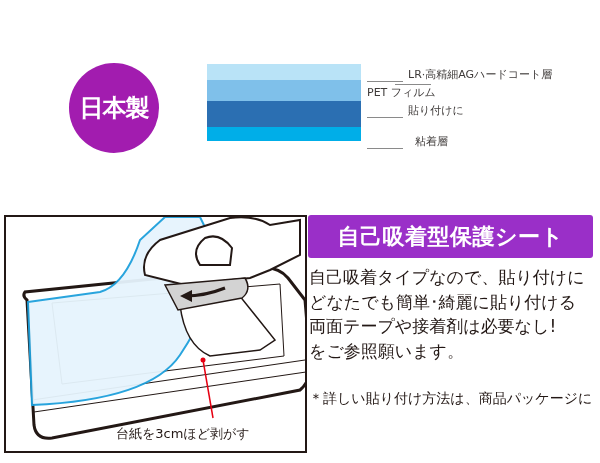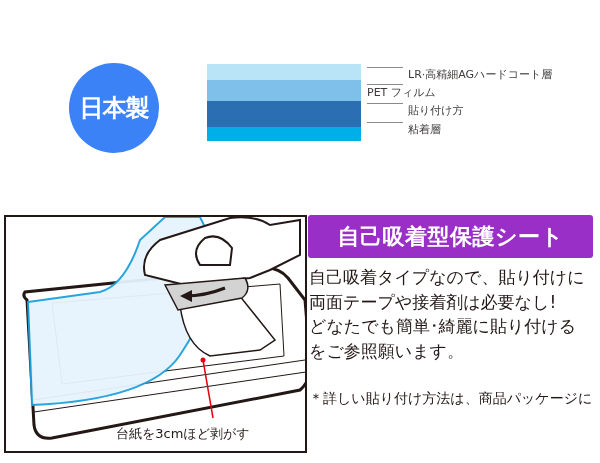--- a/index.html
+++ b/index.html
@@ -4,32 +4,32 @@
 <style>
   html, body { margin: 0; padding: 0; }
   body {
     width: 600px; height: 463px; position: relative; overflow: hidden;
     background: #ffffff;
     font-family: "DejaVu Sans", "Liberation Sans", sans-serif;
     color: #231815;
   }
   .badge {
     position: absolute; left: 69px; top: 63px; width: 90px; height: 90px;
-    border-radius: 50%; background: #3b82f6;
+    border-radius: 50%; background: #a21caf;
     display: flex; align-items: center; justify-content: center;
   }
   .badge span {
     color: #fff; font-weight: bold; font-size: 24px; letter-spacing: -1px;
     font-family: "DejaVu Sans", sans-serif;
     white-space: nowrap;
   }
   .layers { position: absolute; left: 207px; top: 64px; width: 154px; }
   .layer { width: 154px; }
   .leg-row {
-    position: absolute; left: 367px; display: flex; align-items: flex-start;
+    position: absolute; left: 367px; display: flex; align-items: flex-end;
     font-size: 11px; color: #3e3a39; white-space: nowrap;
   }
   .leg-line { width: 36px; height: 1px; background: #8a8a8a; margin-right: 5px; }
 
   .frame {
     position: absolute; left: 4px; top: 215px; width: 299px; height: 234px;
     border: 2px solid #231815; background: #fff; overflow: hidden;
   }
   .frame svg { position: absolute; left: -6px; top: -217px; }
   .caption {
@@ -70,23 +70,23 @@
 <div class="leg-row" style="top:67px;">
   <div class="leg-line"></div>
   <span>LR·高精細AGハードコート層</span>
 </div>
 <div class="leg-row" style="top:84px;flex-direction:column;">
   <div class="leg-line"></div>
   <span>PET フィルム</span>
 </div>
 <div class="leg-row" style="top:103px;">
   <div class="leg-line"></div>
-  <span>貼り付け方</span>
+  <span>貼り付けに</span>
 </div>
-<div class="leg-row" style="top:122px;">
+<div class="leg-row" style="top:134px;gap:7px;">
   <div class="leg-line"></div>
   <span>粘着層</span>
 </div>
 
 <div class="frame">
   <svg width="320" height="470" viewBox="0 0 320 470">
 
     <path d="M27 300 Q22 296 25 292 L260 268 Q278 266 288 278 L305 300 L310 360 Q312 380 300 390 L52 438 Q36 440 34 425 Z" fill="#fff" stroke="#231815" stroke-width="3"></path>
 
     <path d="M32 400 L305 360" stroke="#231815" stroke-width="1" fill="none"></path>
@@ -110,20 +110,20 @@
   </svg>
 </div>
 <div class="caption">台紙を3cmほど剥がす</div>
 
 <div class="banner">
   <span>自己吸着型保護シート</span>
 </div>
 
 <div class="desc">
   <div>自己吸着タイプなので、貼り付けに</div>
+  <div>どなたでも簡単･綺麗に貼り付ける</div>
   <div>両面テープや接着剤は必要なし!</div>
-  <div>どなたでも簡単･綺麗に貼り付ける</div>
   <div>をご参照願います。</div>
 </div>
 
 <div class="note">
   <div>＊詳しい貼り付け方法は、商品パッケージに</div>
 </div>
 
 </body></html>

